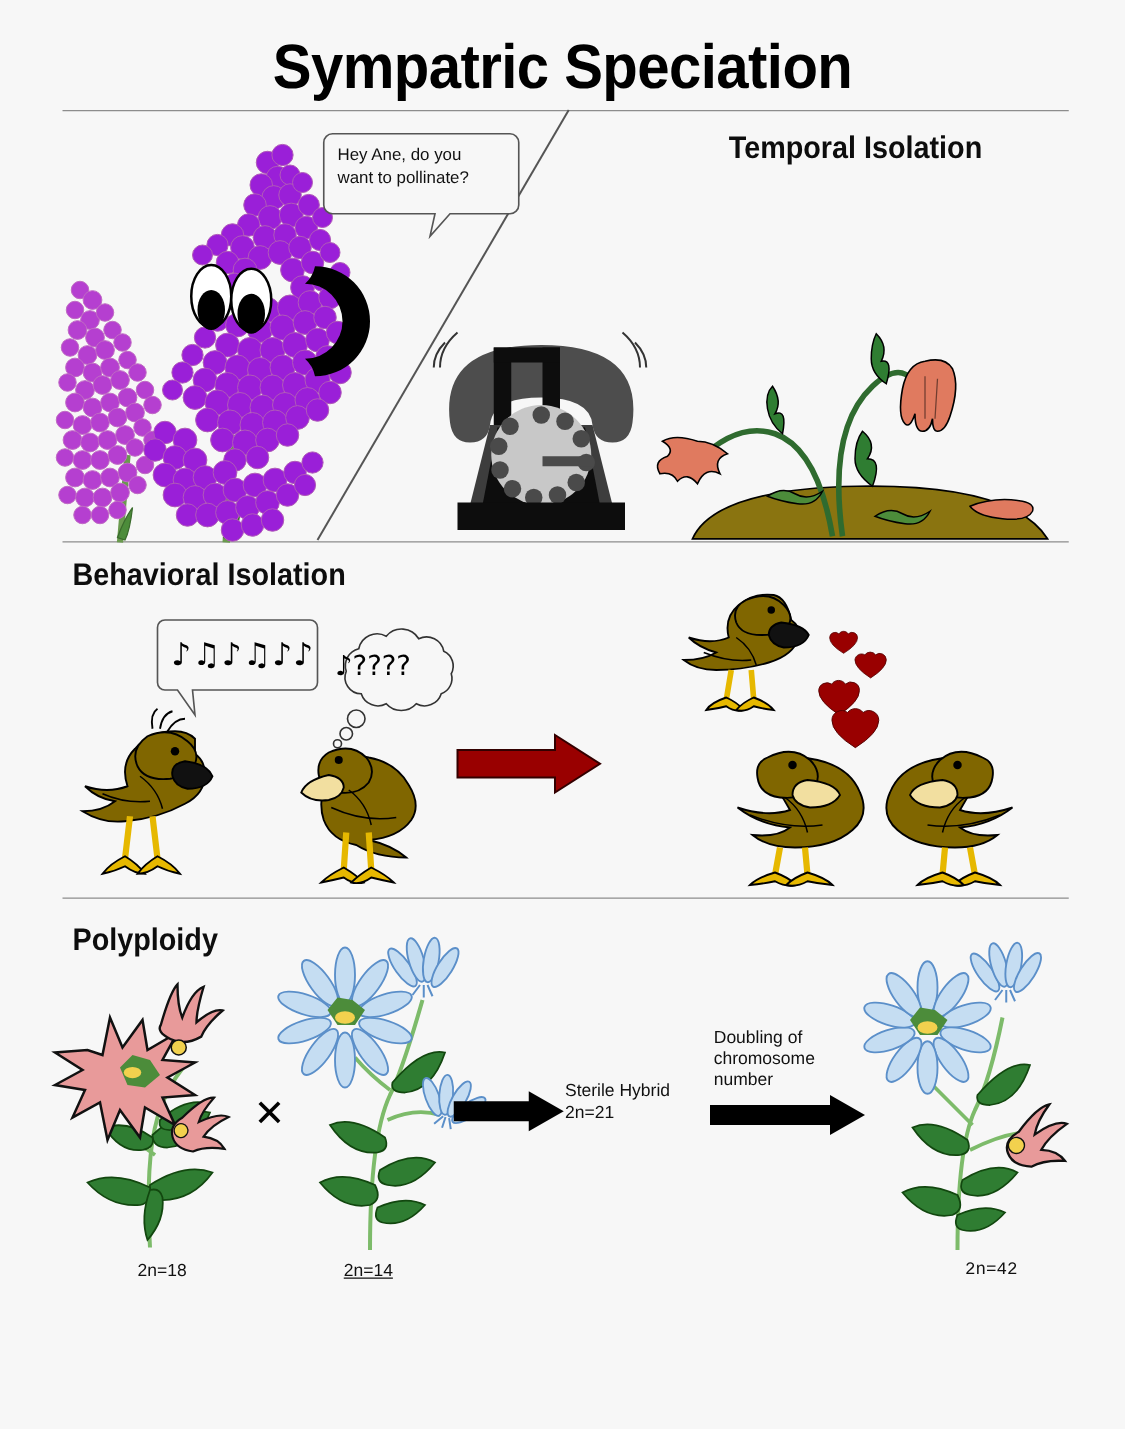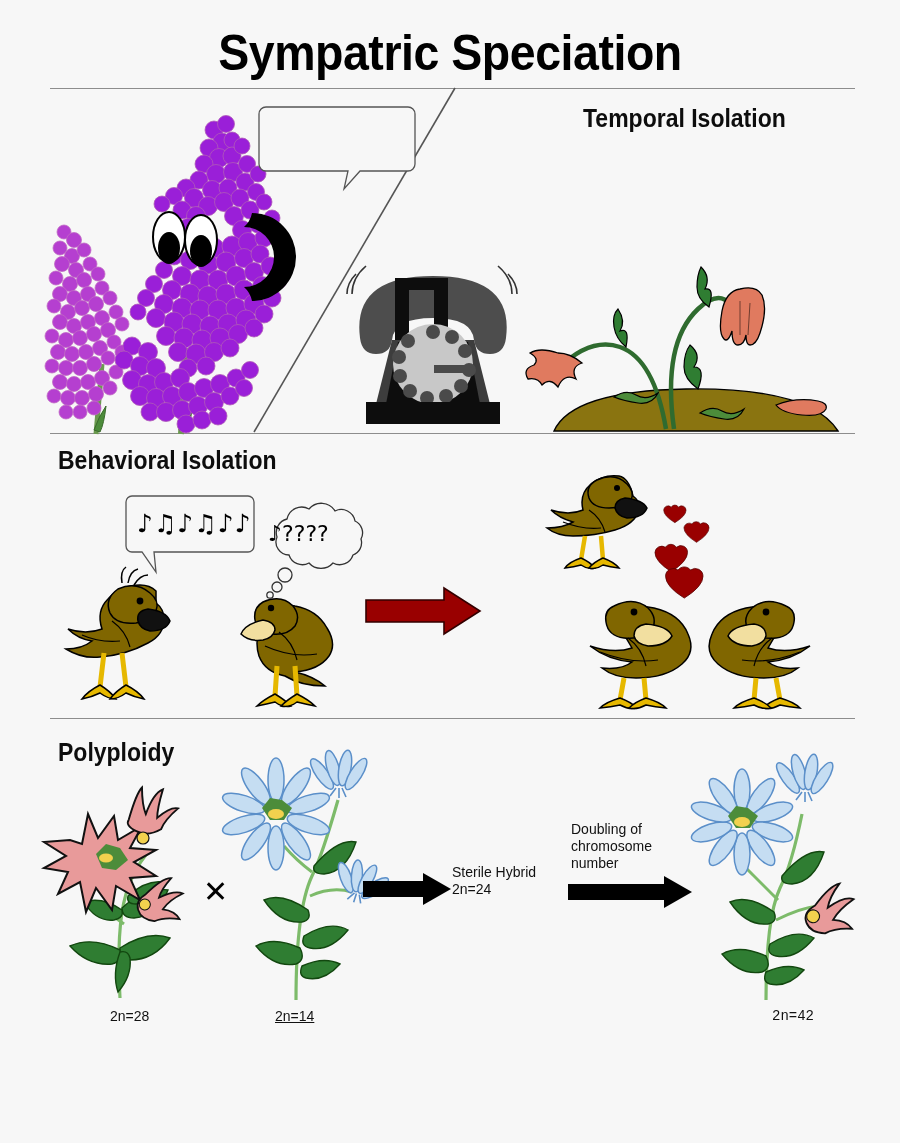--- a/index.html
+++ b/index.html
@@ -303,20 +303,21 @@
       <ellipse cx="133" cy="150" rx="11" ry="16" fill="#000"></ellipse>
       <ellipse cx="165" cy="153" rx="11" ry="16" fill="#000"></ellipse>
     </g>
 
     <path d="M216 115 a44 44 0 0 1 0 88 a25 25 0 0 0 -8 -14 a30 30 0 0 0 0 -60 a25 25 0 0 0 8 -14 z" fill="#000"></path>
   </svg>
 
   <svg class="abs" style="left:258px;top:103px;" width="160" height="90" viewBox="0 0 160 90">
     <path d="M8 4 h142 a7 7 0 0 1 7 7 v50 a7 7 0 0 1 -7 7 h-48 l-16 18 l4 -18 h-82 a7 7 0 0 1 -7 -7 v-50 a7 7 0 0 1 7 -7 z" fill="#f7f7f7" stroke="#555" stroke-width="1.3"></path>
   </svg>
+  <div id="pollinate-bubble-text" class="bubble-text">Hey Ane, do you want to pollinate?</div>
 
   <svg class="abs" style="left:338px;top:252px;" width="190" height="180" viewBox="0 0 190 180">
 
     <g stroke="#333" stroke-width="1.6" fill="none">
       <path d="M18 22 q-9 9 -9 20"></path>
       <path d="M28 14 q-14 12 -14 28"></path>
       <path d="M170 22 q9 9 9 20"></path>
       <path d="M160 14 q14 12 14 28"></path>
     </g>
 
@@ -536,21 +537,21 @@
                q-14 8 -26 2 q-12 -6 -8 -12 z" fill="#e89a9a" stroke="#111" stroke-width="2" transform="translate(-10,0) scale(0.95)"></path>
       <circle cx="105" cy="60" r="6" fill="#f2d14e" stroke="#111" stroke-width="1.2"></circle>
     </g>
 
     <g transform="translate(110,108) scale(0.85) rotate(15)">
       <path d="M0 10 q14 -24 24 -26 q-8 16 -8 26 q16 -14 26 -12 q-14 12 -18 24 q14 -2 22 6 q-18 2 -28 10
                q-16 2 -22 -8 q-6 -10 4 -20 z" fill="#e89a9a" stroke="#111" stroke-width="2"></path>
       <circle cx="2" cy="22" r="6.5" fill="#f2d14e" stroke="#111" stroke-width="1.2"></circle>
     </g>
   </svg>
-  <div class="label" id="label-2n28">2n=28</div>
+  <div class="label" id="label-2n28">2n=18</div>
 
   <div class="cross-symbol">✕</div>
 
   <svg class="abs" style="left:232px;top:760px;" width="150" height="240" viewBox="0 0 150 240">
 
     <path d="M64 240 q0 -90 16 -124 q10 -20 26 -76" fill="none" stroke="#7dbb6a" stroke-width="3.2"></path>
     <path d="M80 112 q-16 -12 -28 -26" fill="none" stroke="#7dbb6a" stroke-width="3"></path>
     <path d="M78 136 q22 -10 42 -4" fill="none" stroke="#7dbb6a" stroke-width="3"></path>
 
     <g fill="#2f7d32" stroke="#12470f" stroke-width="1.4">
@@ -597,21 +598,21 @@
       </g>
       <path d="M-3 2 l-5 8 M2 2 l4 8 M-1 2 l0 9" stroke="#5b8fc9" stroke-width="1.6" fill="none"></path>
     </g>
   </svg>
   <div class="label" id="label-2n14">2n=14</div>
 
   <svg class="abs" style="left:363px;top:872px;" width="90" height="34" viewBox="0 0 90 34">
     <path d="M0 9 h60 v-8 l28 16 l-28 16 v-8 h-60 z" fill="#000"></path>
   </svg>
   <div class="label" id="label-sterile-hybrid">Sterile Hybrid
-2n=24</div>
+2n=21</div>
 
   <div class="label" id="label-doubling">Doubling of
 chromosome
 number</div>
   <svg class="abs" style="left:568px;top:875px;" width="126" height="34" viewBox="0 0 126 34">
     <path d="M0 9 h96 v-8 l28 16 l-28 16 v-8 h-96 z" fill="#000"></path>
   </svg>
 
   <svg class="abs" style="left:690px;top:760px;" width="170" height="240" viewBox="0 0 170 240">
 

